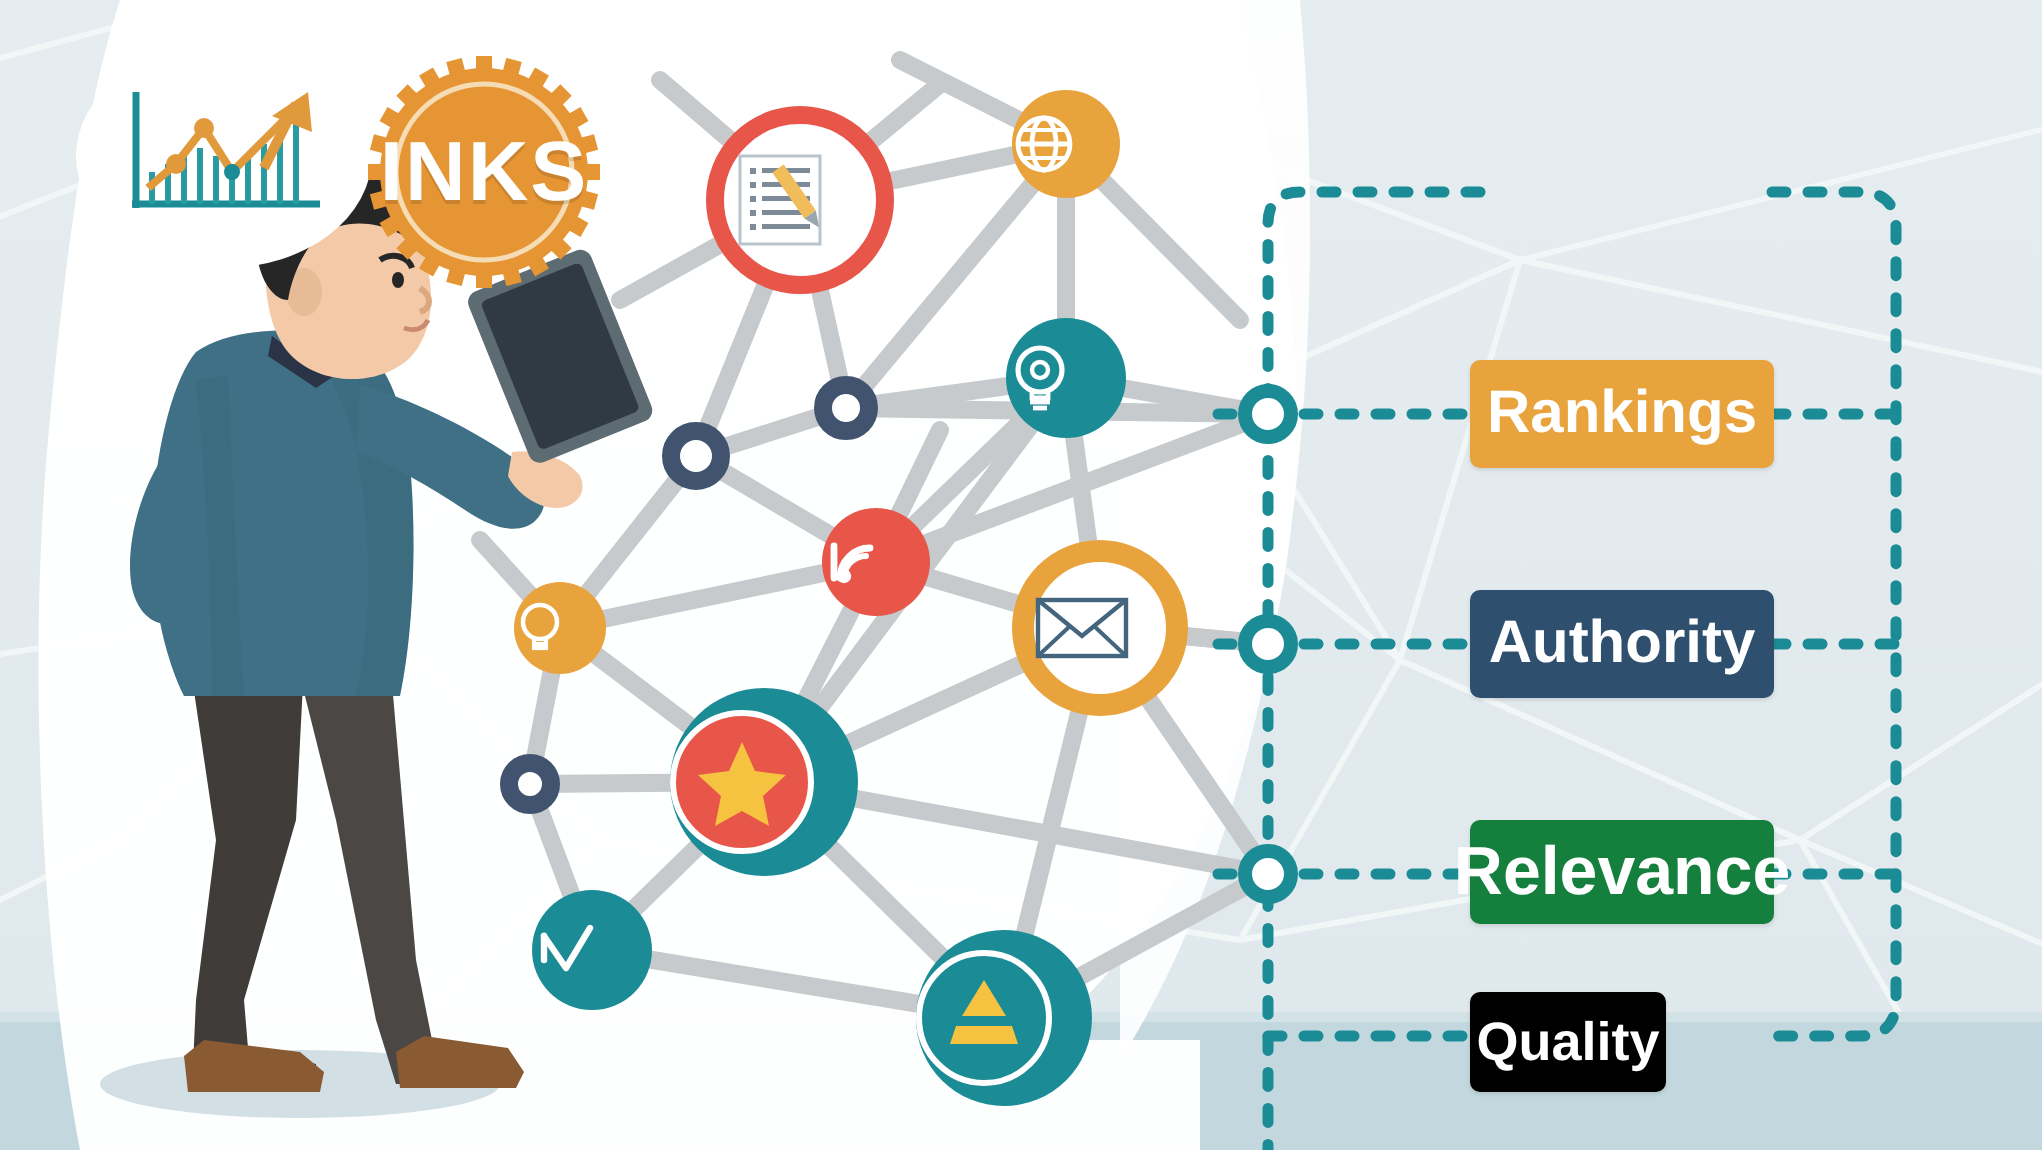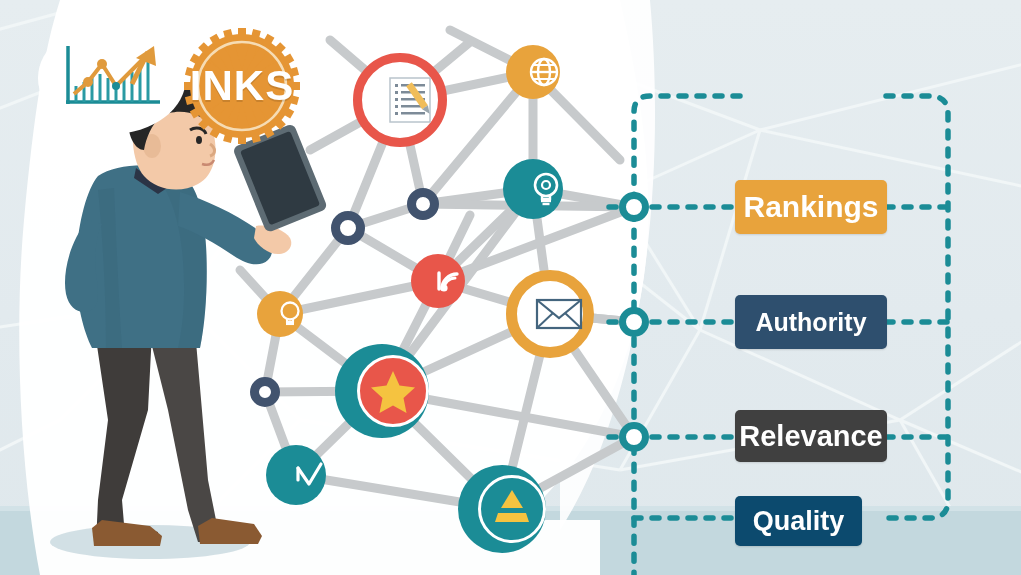--- a/index.html
+++ b/index.html
@@ -17,21 +17,21 @@
   .bg-base{position:absolute;inset:0;background:linear-gradient(180deg,#e6edf0 0%,#e2eaee 55%,#dfe8ec 100%);}
   .bg-net{position:absolute;inset:0;}
   .floor{position:absolute;left:0;right:0;top:511px;height:64px;background:#c3d8de;}
   .floor-line{position:absolute;left:0;right:0;top:506px;height:5px;background:#d2e2e7;}
   .white-blob{position:absolute;}
 
   
   .web{position:absolute;left:0;top:0;width:1021px;height:575px;}
 
   
-  .node{position:absolute;border-radius:50%;display:flex;align-items:center;justify-content:flex-end;}
+  .node{position:absolute;border-radius:50%;display:flex;align-items:center;justify-content:flex-start;}
   .node svg{display:block;}
 
   
   .dot-node{border-radius:50%;background:#fff;border:9px solid #41536e;}
 
   
   .badge-text{
     font-weight:bold;color:#fff;letter-spacing:1px;
     text-shadow:0 2px 0 rgba(0,0,0,.12);
     font-family:"Liberation Sans", sans-serif;
@@ -347,25 +347,25 @@
 
   <div class="conn-ring" style="left:619px;top:192px;"></div>
   <div class="conn-ring" style="left:619px;top:307px;"></div>
   <div class="conn-ring" style="left:619px;top:422px;"></div>
 
 
   <div class="label-box" style="left:735px;top:180px;width:152px;height:54px;background:#e8a33c;font-size:30px;">
     <span>Rankings</span>
   </div>
 
-  <div class="label-box" style="left:735px;top:295px;width:152px;height:54px;background:#2e4f6e;font-size:25px;">
+  <div class="label-box" style="left:735px;top:295px;width:152px;height:54px;background:#2e4f6e;font-size:30px;">
     <span>Authority</span>
   </div>
 
-  <div class="label-box" style="left:735px;top:410px;width:152px;height:52px;background:#404040;font-size:29px;">
+  <div class="label-box" style="left:735px;top:410px;width:152px;height:52px;background:#15803d;font-size:34px;">
     <span>Relevance</span>
   </div>
 
-  <div class="label-box" style="left:735px;top:496px;width:127px;height:50px;background:#0c4a6e;font-size:27px;">
+  <div class="label-box" style="left:735px;top:496px;width:98px;height:50px;background:#000000;font-size:27px;">
     <span>Quality</span>
   </div>
 
 </div>
 
 </body></html>

